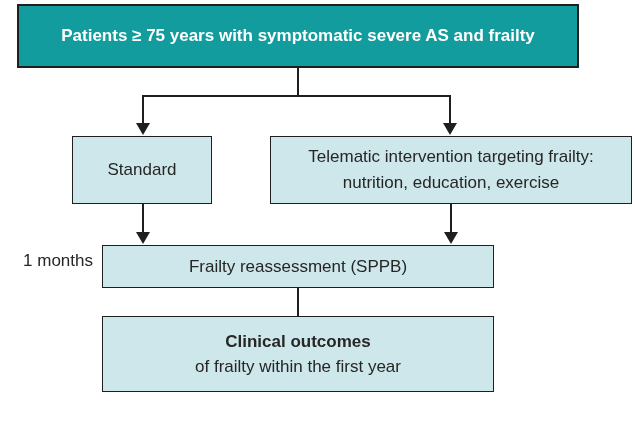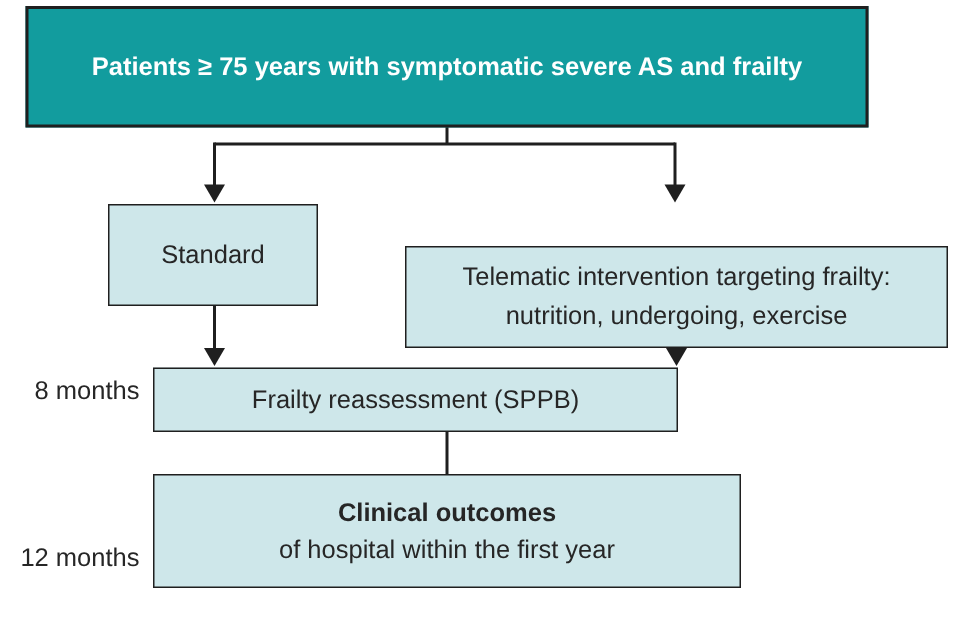--- a/index.html
+++ b/index.html
@@ -27,21 +27,21 @@
   .box {
     position: absolute;
     display: flex;
     flex-direction: column;
     justify-content: center;
     align-items: center;
     text-align: center;
   }
   .box-top {
     left: 17px; top: 4px;
-    width: 562px; height: 81px;
+    width: 562px; height: 64px;
     background: var(--primary-teal);
     border: 2.5px solid var(--border-dark);
     color: var(--text-light);
     font-weight: bold;
     font-size: 17px;
     line-height: 24px;
     justify-content: center;
   }
   .box-light {
     background: var(--light-teal);
@@ -49,25 +49,25 @@
     color: var(--text-dark);
     font-size: 17px;
     line-height: 26px;
   }
   .box-standard {
     left: 72px; top: 136px;
     width: 140px; height: 68px;
   }
   .box-telematic {
     left: 270px; top: 136px;
-    width: 362px; height: 68px; margin-top: 28px;
+    width: 362px; height: 68px;
   }
   .box-reassessment {
     left: 102px; top: 245px;
-    width: 350px; height: 43px;
+    width: 392px; height: 43px;
   }
   .box-outcomes {
     left: 102px; top: 316px;
     width: 392px; height: 76px;
     line-height: 25px;
   }
   .box-outcomes .bold-line { font-weight: bold; }
   .time-label {
     position: absolute;
     width: 93px;
@@ -113,29 +113,28 @@
   <div class="box box-top">
     <div>Patients ≥ 75 years with symptomatic severe AS and frailty</div>
   </div>
 
   <div class="box box-light box-standard">
     <div>Standard</div>
   </div>
 
   <div class="box box-light box-telematic">
     <div>Telematic intervention targeting frailty:</div>
-    <div>nutrition, undergoing, exercise</div>
+    <div>nutrition, education, exercise</div>
   </div>
 
-  <div class="time-label label-3m">8 months</div>
+  <div class="time-label label-3m">1 months</div>
 
   <div class="box box-light box-reassessment">
     <div>Frailty reassessment (SPPB)</div>
   </div>
 
-  <div class="time-label label-12m">12 months</div>
 
   <div class="box box-light box-outcomes">
     <div class="bold-line">Clinical outcomes</div>
-    <div>of hospital within the first year</div>
+    <div>of frailty within the first year</div>
   </div>
 
 </div>
 
 </body></html>

